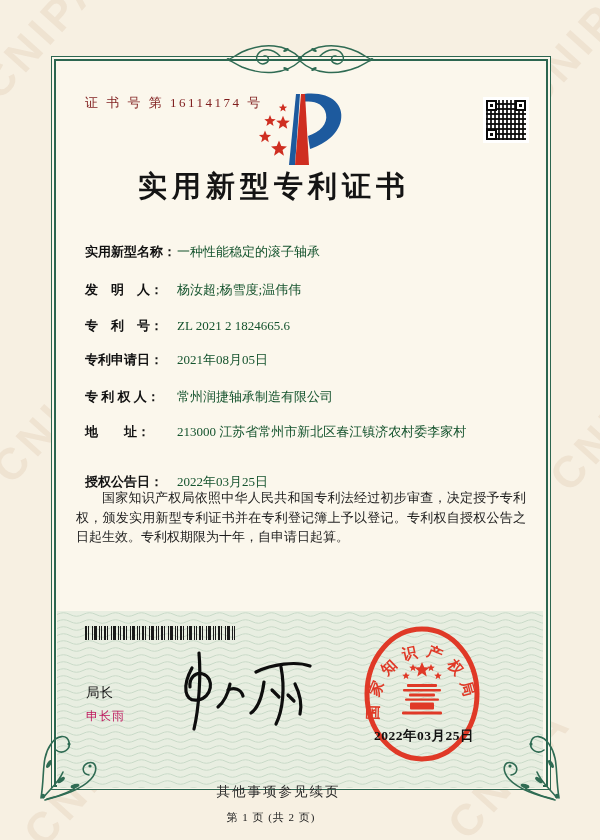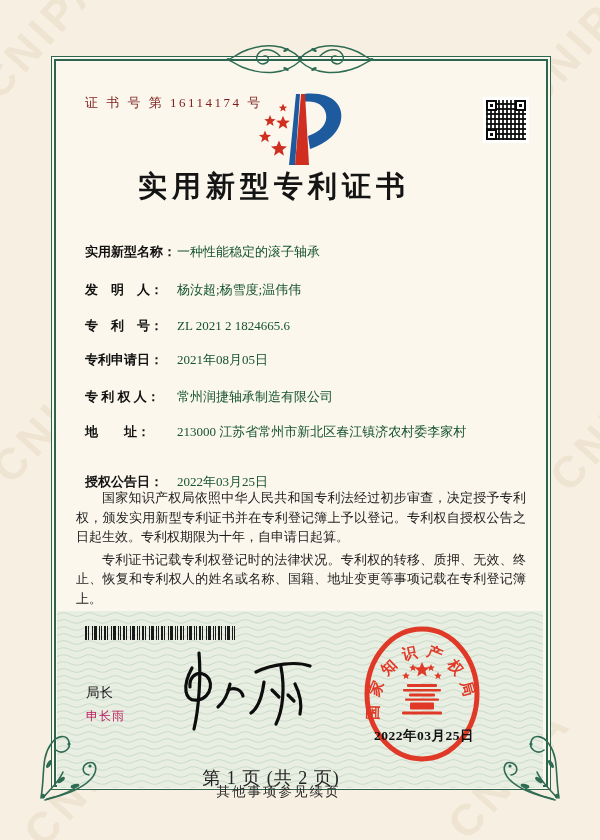--- a/index.html
+++ b/index.html
@@ -89,21 +89,21 @@
   
   .director-title{position:absolute;left:86px;top:684px;font-size:13.5px;color:#111;}
   .director-name{position:absolute;left:86px;top:708px;font-size:12px;color:#be185d;letter-spacing:1px;}
   .signature{position:absolute;left:168px;top:644px;width:158px;height:92px;}
   .seal{position:absolute;left:360px;top:624px;width:124px;height:140px;opacity:.95;}
   .seal-date{
     position:absolute;left:374px;top:727px;width:120px;font-size:13.5px;font-weight:700;
     color:#111;letter-spacing:0.5px;
   }
   
-  .page-info{position:absolute;left:51px;top:766px;width:440px;text-align:center;font-size:18px;letter-spacing:1px;color:#222;}
+  .page-info{position:absolute;left:51px;top:810px;width:440px;text-align:center;font-size:11px;letter-spacing:1px;color:#222;}
   .cont-note{position:absolute;left:0;top:783px;width:557px;text-align:center;font-size:13.5px;letter-spacing:2px;color:#2a2a2a;}
 </style>
 </head>
 <body>
 
 <div class="wm wm1">CNIPA</div>
 <div class="wm wm2">CNIPA</div>
 <div class="wm wm3">CNIPA</div>
 <div class="wm wm4">CNIPA</div>
 <div class="wm wm5">CNIPA</div>
@@ -229,21 +229,20 @@
 </div>
 <div class="field r6">
   <span class="flabel">地　　址：</span><span class="fvalue">213000 江苏省常州市新北区春江镇济农村委李家村</span>
 </div>
 <div class="field r7" style="position:absolute;">
   <span class="flabel">授权公告日：</span><span class="fvalue">2022年03月25日</span>
 </div>
 
 <div class="legal">
   <p>国家知识产权局依照中华人民共和国专利法经过初步审查，决定授予专利权，颁发实用新型专利证书并在专利登记簿上予以登记。专利权自授权公告之日起生效。专利权期限为十年，自申请日起算。</p>
-  <p>专利证书记载专利权登记时的法律状况。专利权的转移、质押、无效、终止、恢复和专利权人的姓名或名称、国籍、地址变更等事项记载在专利登记簿上。</p>
 </div>
 
 <div class="barcode"></div>
 
 <div class="director-title">局长</div>
 <div class="director-name">申长雨</div>
 
 <div class="signature">
   <svg viewBox="0 0 158 92" width="158" height="92">
     <g fill="none" stroke="#0d0d0d" stroke-width="3.2" stroke-linecap="round" stroke-linejoin="round">

